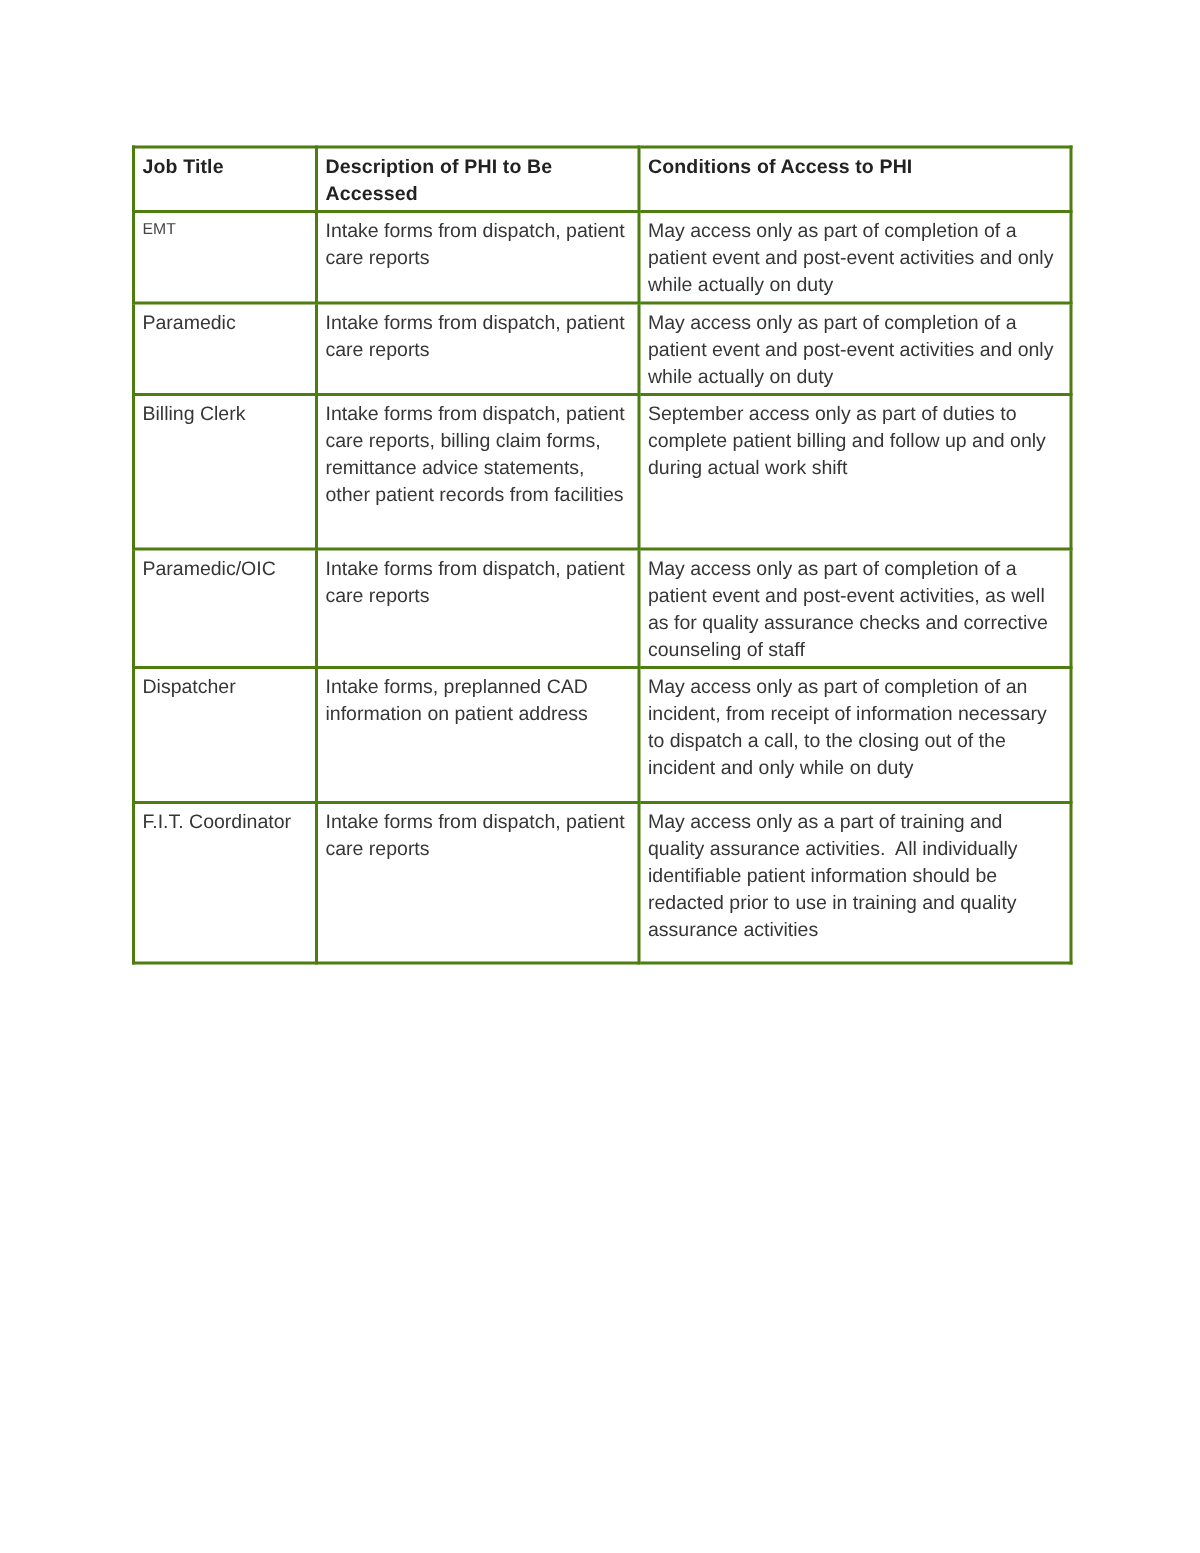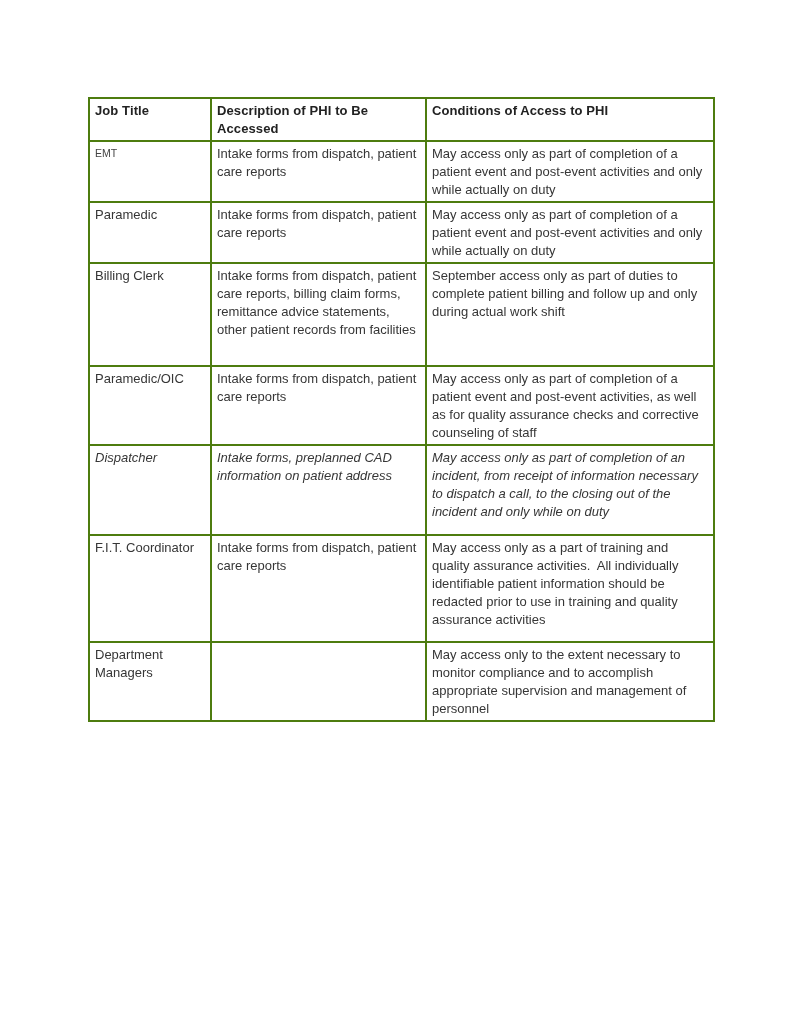--- a/index.html
+++ b/index.html
@@ -48,21 +48,21 @@
     line-height: 15px;
     padding-top: 4px;
     color: #444444;
   }
   
   tr.rh  { height: 37px; }
   tr.r0  { height: 55px; }
   tr.r1  { height: 54px; padding-left: 11px; }
   tr.r2  { height: 103px; }
   tr.r3  { height: 72px; }
-  tr.r4  { height: 90px; font-style: italic; }
+  tr.r4  { height: 90px; }
   tr.r5  { height: 107px; }
   tr.r6  { height: 71px; }
 </style>
 </head>
 <body>
 
 <div class="page">
   <table class="phi-table">
     <colgroup>
       <col class="c1">
@@ -100,20 +100,15 @@
       <tr class="r4">
         <td>Dispatcher</td>
         <td>Intake forms, preplanned CAD information on patient address</td>
         <td>May access only as part of completion of an incident, from receipt of information necessary to dispatch a call, to the closing out of the incident and only while on duty</td>
       </tr>
       <tr class="r5">
         <td>F.I.T. Coordinator</td>
         <td>Intake forms from dispatch, patient care reports</td>
         <td>May access only as a part of training and quality assurance activities.  All individually identifiable patient information should be redacted prior to use in training and quality assurance activities</td>
       </tr>
-      <tr class="r6">
-        <td>Department Managers</td>
-        <td></td>
-        <td>May access only to the extent necessary to monitor compliance and to accomplish appropriate supervision and management of personnel</td>
-      </tr>
     </tbody>
   </table>
 </div>
 
 </body></html>

